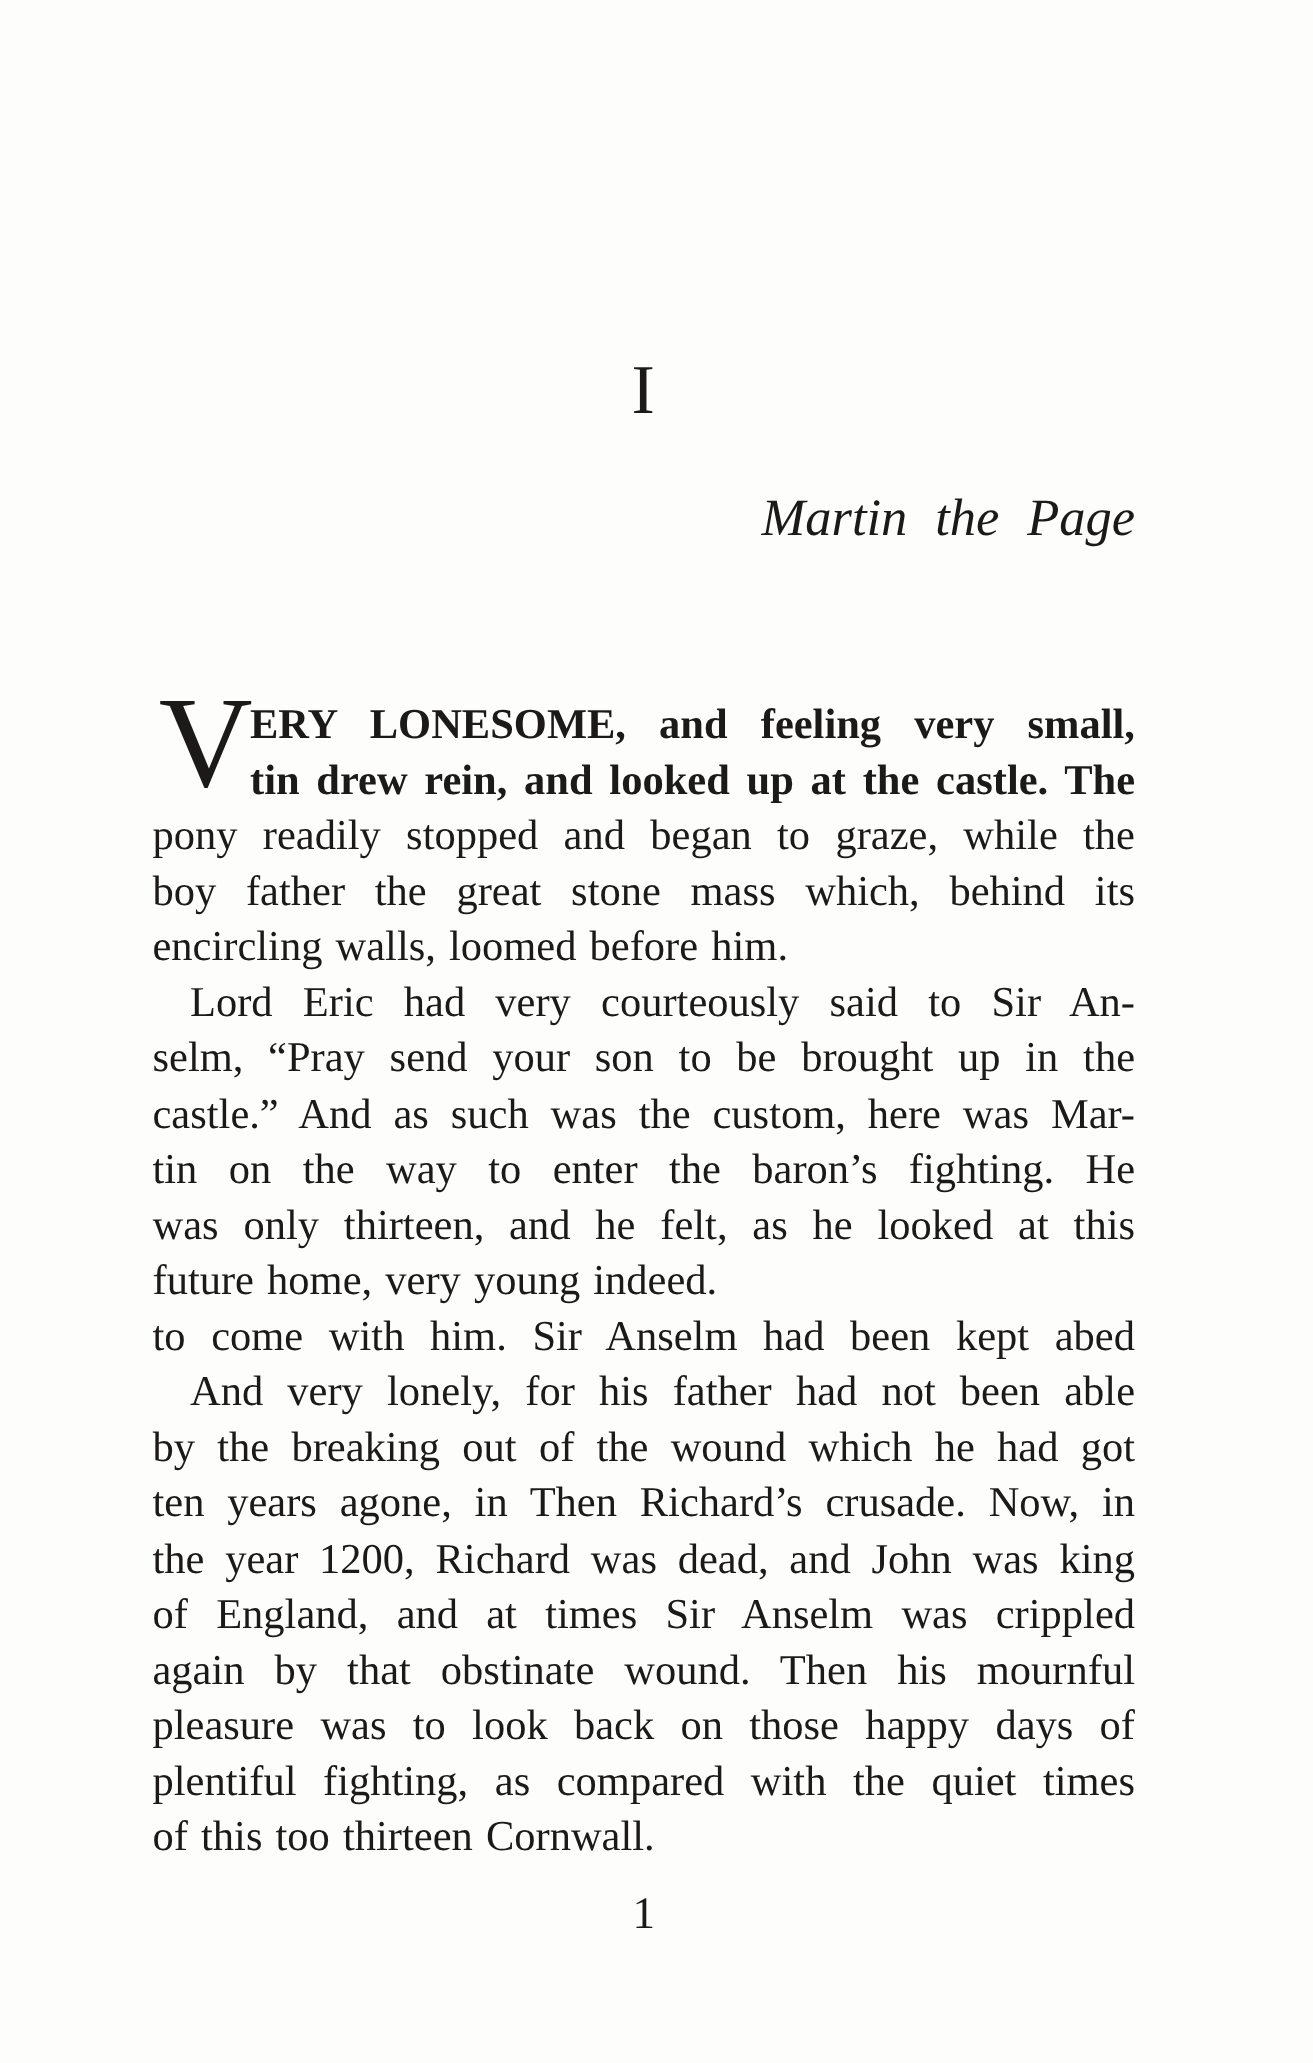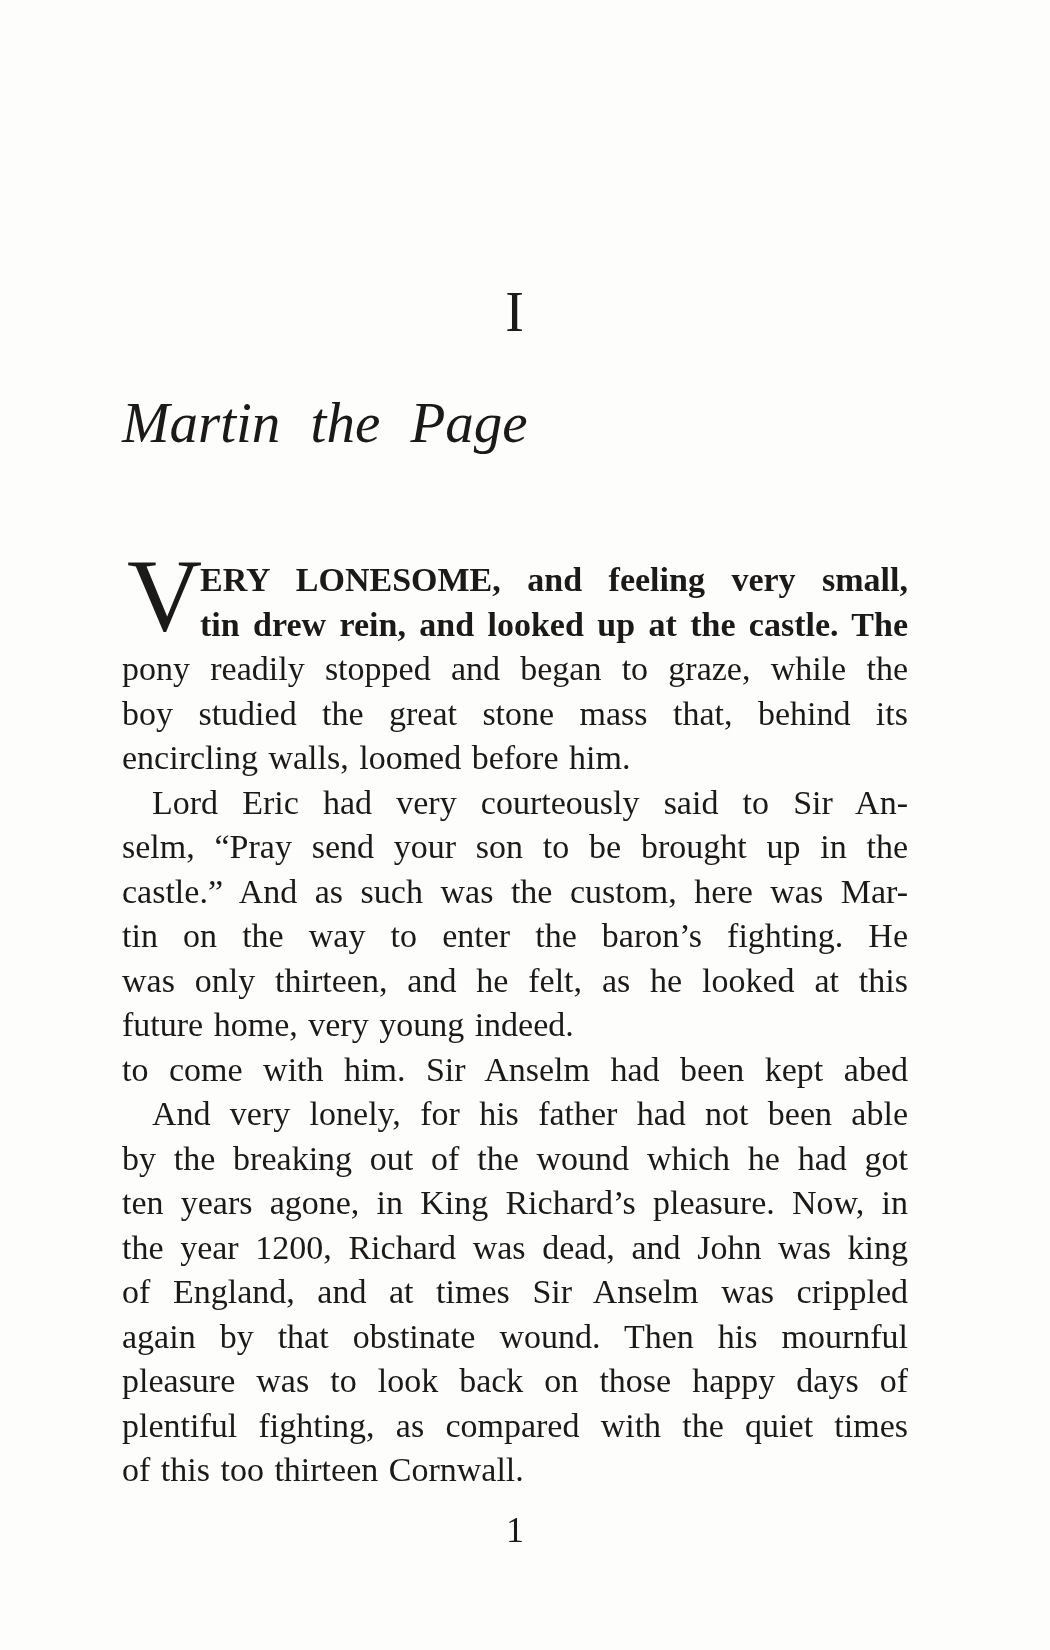--- a/index.html
+++ b/index.html
@@ -24,23 +24,23 @@
     text-align: center;
     font-size: 56px;
     line-height: 1;
     letter-spacing: 1px;
   }
   .chapter-title {
     position: absolute;
     top: 394px;
     left: 122px;
     width: 786px;
-    text-align: left;
+    text-align: right;
     font-style: italic;
-    font-size: 57px;
+    font-size: 42px;
     line-height: 1;
     word-spacing: 0.28em;
   }
   .body-text {
     position: absolute;
     top: 558px;
     left: 122px;
     width: 786px;
     font-size: 34px;
     line-height: 44.5px;
@@ -82,36 +82,36 @@
 
 <div class="page">
   <div class="chapter-num">I</div>
   <div class="chapter-title">Martin the Page</div>
   <div class="body-text">
       <div class="para">
         <span class="dropcap">V</span>
         <div class="line dc-indent">ERY LONESOME, and feeling very small, Mar-</div>
         <div class="line dc-indent">tin drew rein, and looked up at the castle. The</div>
         <div class="line">pony readily stopped and began to graze, while the</div>
-        <div class="line">boy studied the great stone mass that, behind its</div>
+        <div class="line">boy father the great stone mass which, behind its</div>
         <div class="line last">encircling walls, loomed before him.</div>
       </div>
       <div class="para">
         <div class="line first-indent">Lord Eric had very courteously said to Sir An-</div>
         <div class="line">selm, “Pray send your son to be brought up in the</div>
         <div class="line">castle.” And as such was the custom, here was Mar-</div>
         <div class="line">tin on the way to enter the baron’s fighting. He</div>
         <div class="line">was only thirteen, and he felt, as he looked at this</div>
         <div class="line last">future home, very young indeed.</div>
       </div>
       <div class="para">
         <div class="line">to come with him. Sir Anselm had been kept abed</div>
         <div class="line first-indent">And very lonely, for his father had not been able</div>
         <div class="line">by the breaking out of the wound which he had got</div>
-        <div class="line">ten years agone, in King Richard’s pleasure. Now, in</div>
+        <div class="line">ten years agone, in Then Richard’s crusade. Now, in</div>
         <div class="line">the year 1200, Richard was dead, and John was king</div>
         <div class="line">of England, and at times Sir Anselm was crippled</div>
         <div class="line">again by that obstinate wound. Then his mournful</div>
         <div class="line">pleasure was to look back on those happy days of</div>
         <div class="line">plentiful fighting, as compared with the quiet times</div>
         <div class="line last">of this too thirteen Cornwall.</div>
       </div>
     </div>
   <div class="page-number">1</div>
 </div>

